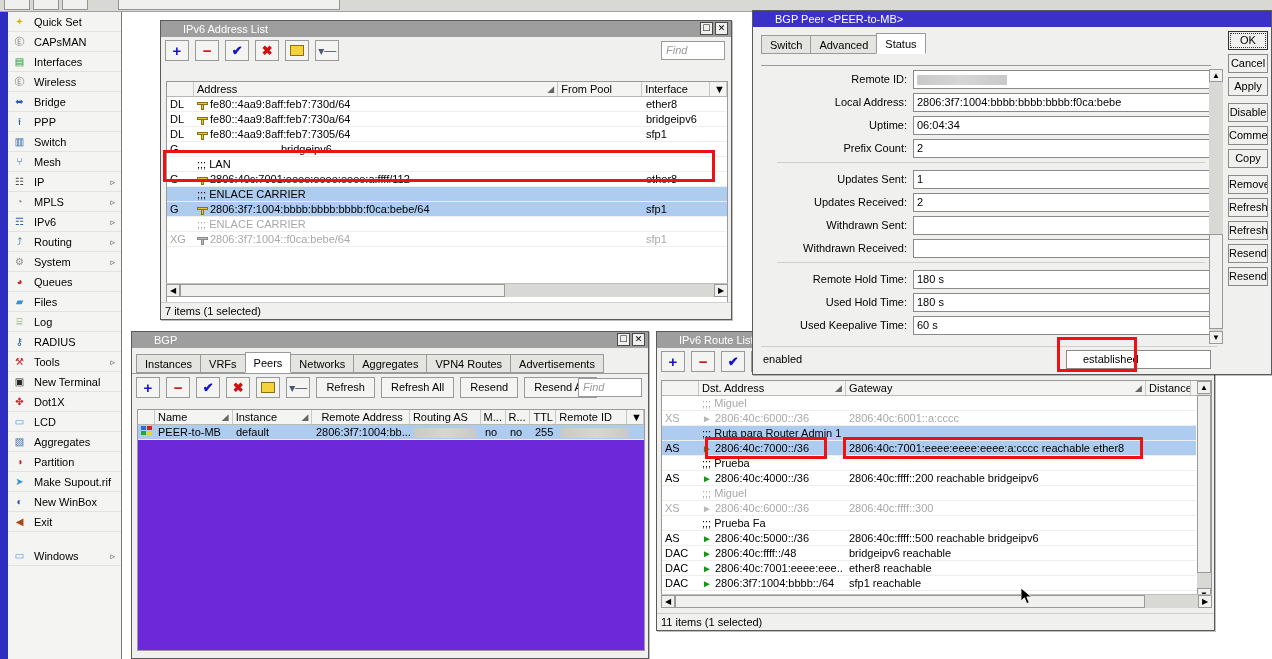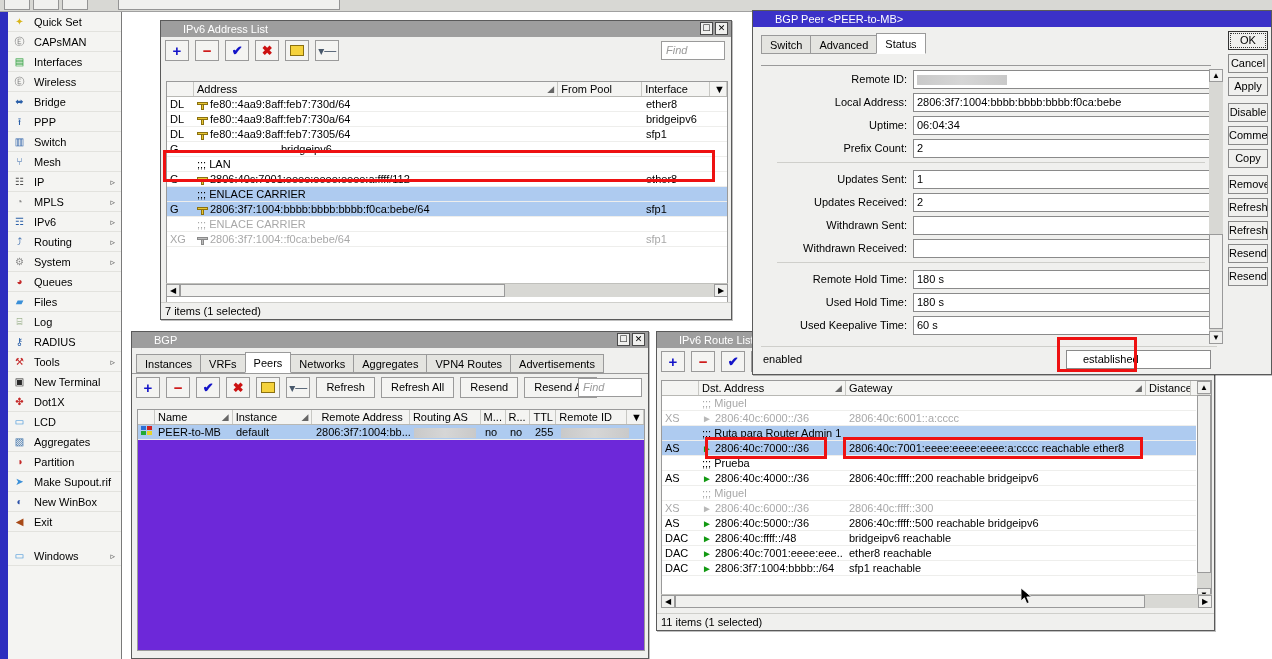--- a/index.html
+++ b/index.html
@@ -458,20 +458,24 @@
             <div class="td" style="width:37px;"></div>
             <div class="td" style="width:460px;color:#a8a8a8;">;;; Miguel</div>
           </div>
           <div class="trow dim">
             <div class="td" style="width:37px;">XS</div>
             <div class="td" style="width:147px;"><span class="rt-arrow dim">►</span>2806:40c:6000::/36</div>
             <div class="td" style="width:300px;">2806:40c:ffff::300</div>
             <div class="td" style="width:45px;"></div>
           </div>
           <div class="trow">
+            <div class="td" style="width:37px;"></div>
+            <div class="td" style="width:460px;">;;; Prueba Fa</div>
+          </div>
+          <div class="trow">
             <div class="td" style="width:37px;">AS</div>
             <div class="td" style="width:147px;"><span class="rt-arrow">►</span>2806:40c:5000::/36</div>
             <div class="td" style="width:300px;">2806:40c:ffff::500 reachable bridgeipv6</div>
             <div class="td" style="width:45px;"></div>
           </div>
           <div class="trow">
             <div class="td" style="width:37px;">DAC</div>
             <div class="td" style="width:147px;"><span class="rt-arrow">►</span>2806:40c:ffff::/48</div>
             <div class="td" style="width:300px;">bridgeipv6 reachable</div>
             <div class="td" style="width:45px;"></div>

